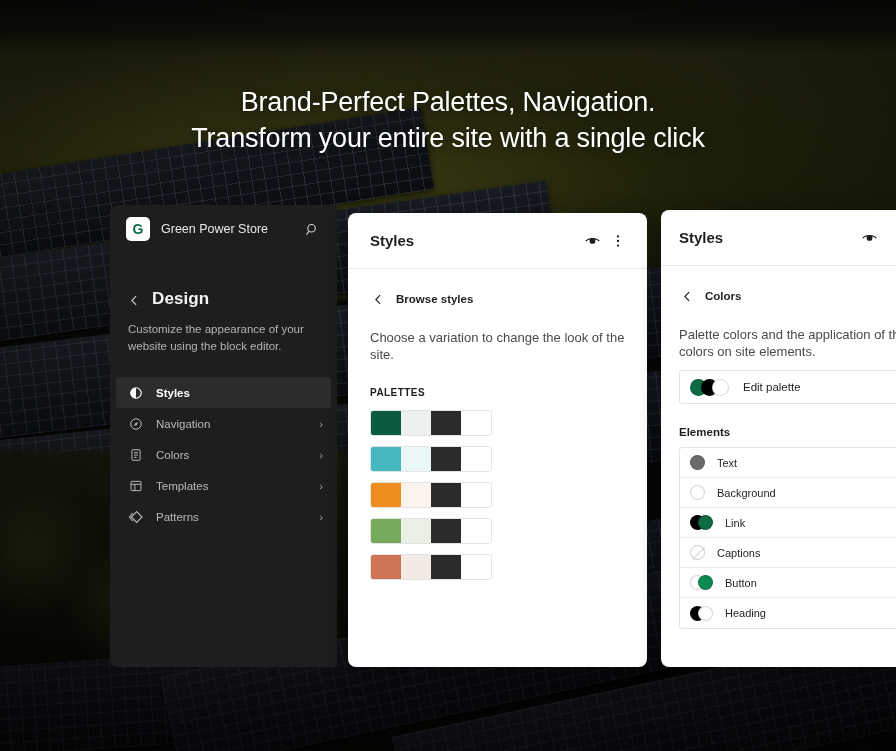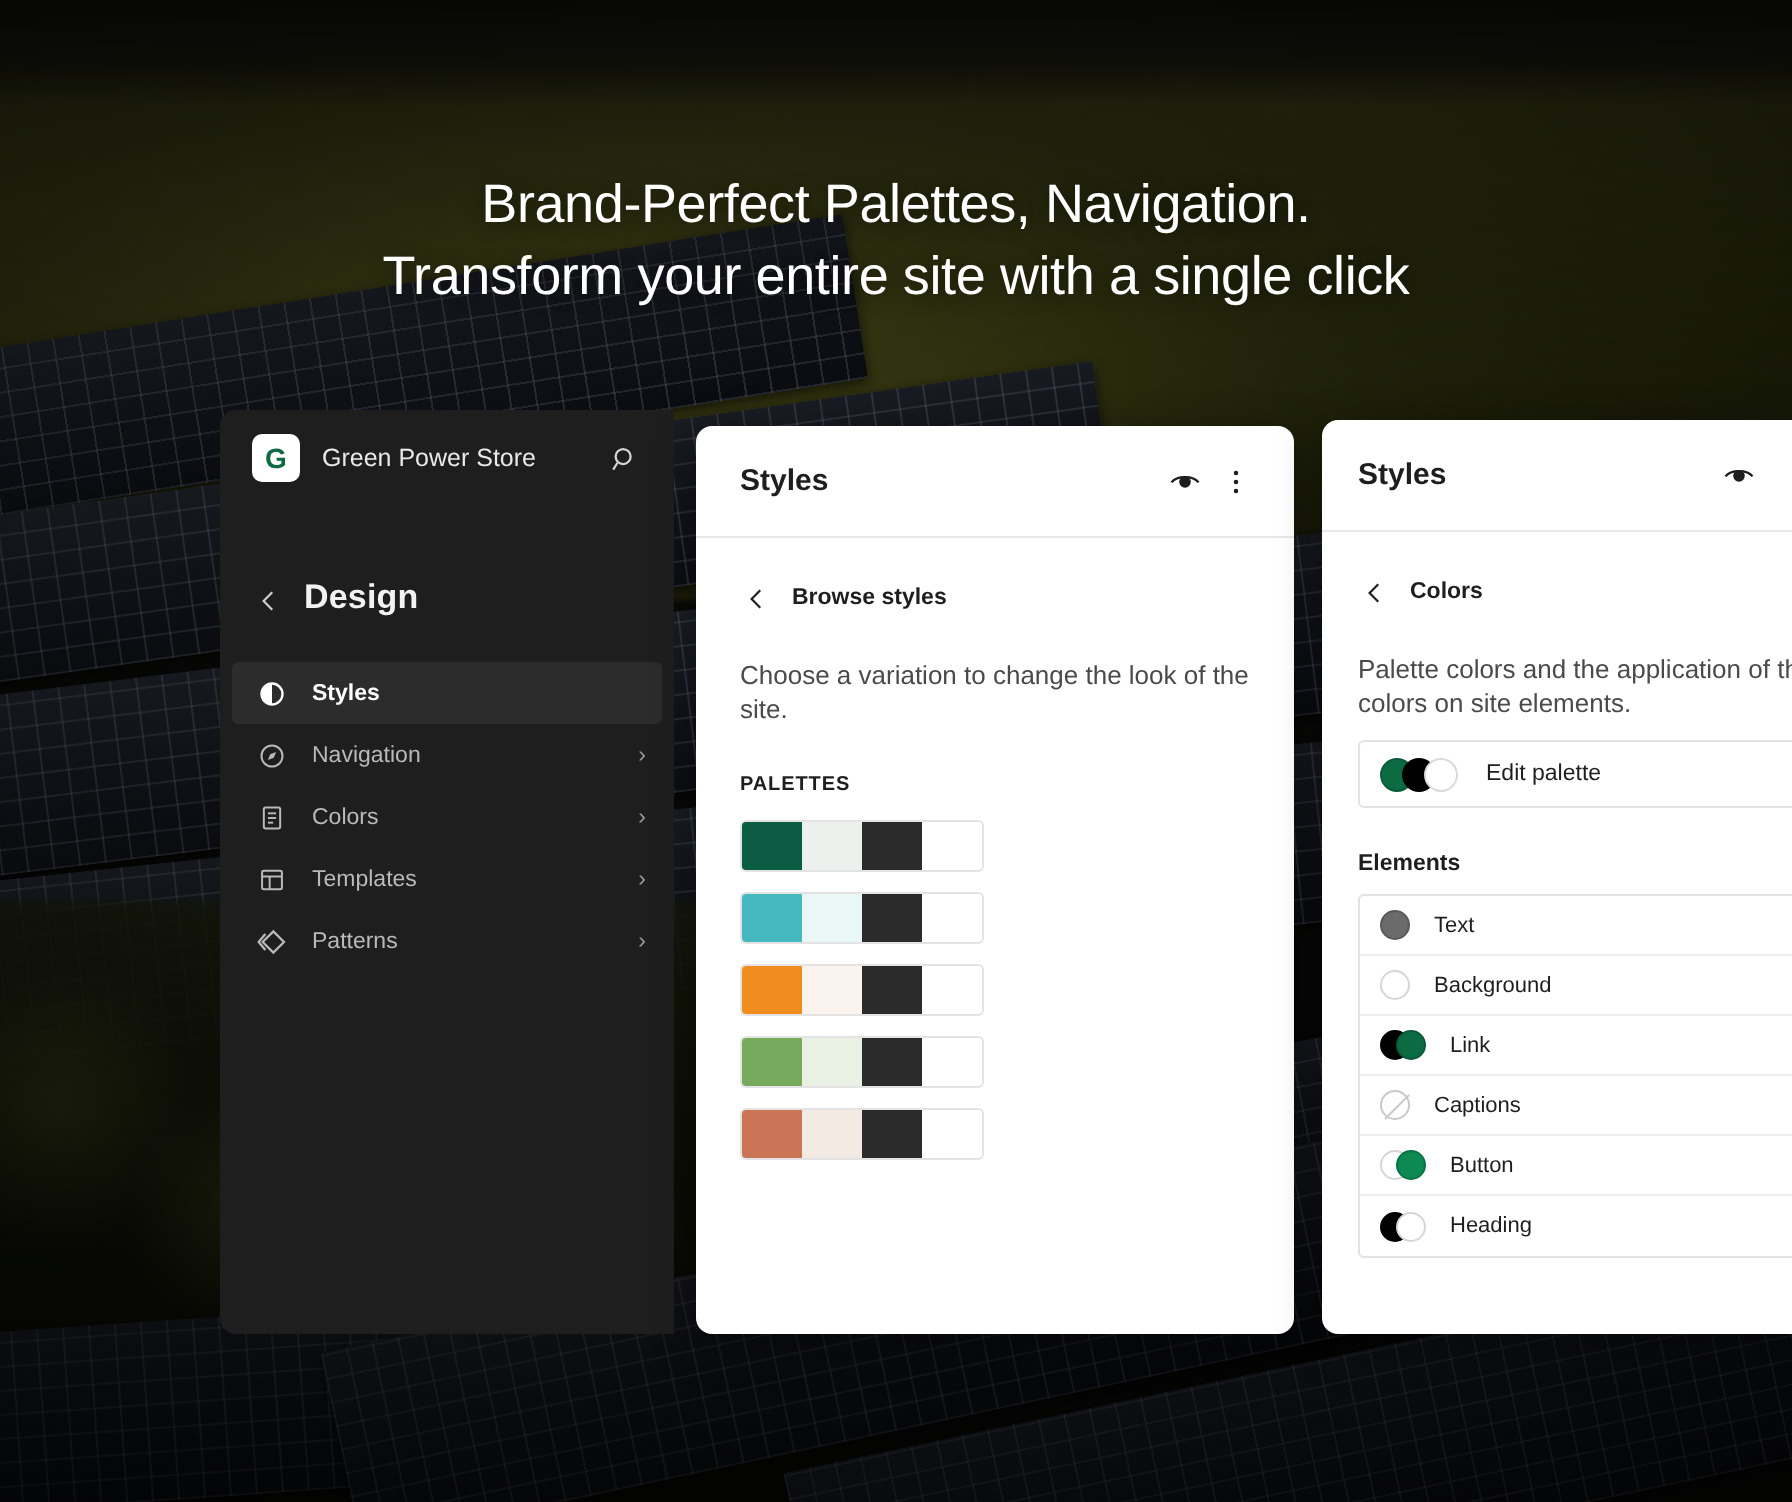--- a/index.html
+++ b/index.html
@@ -419,20 +419,21 @@
 
     <div id="sb-titlerow">
       <div id="sb-back">
         <svg width="13" height="13" viewBox="0 0 24 24" fill="none" stroke="currentColor" stroke-width="2">
           <polyline points="15,4 7,12 15,20"></polyline>
         </svg>
       </div>
       <div id="sb-title">Design</div>
     </div>
 
+    <div id="sb-desc">Customize the appearance of your website using the block editor.</div>
 
     <div id="sb-nav">
 
       <div class="sb-item active">
         <span class="sb-ico">
           <svg width="14" height="14" viewBox="0 0 24 24">
             <circle cx="12" cy="12" r="9" fill="none" stroke="currentColor" stroke-width="2"></circle>
             <path d="M12 3 A9 9 0 0 0 12 21 Z" fill="currentColor"></path>
           </svg>
         </span>

